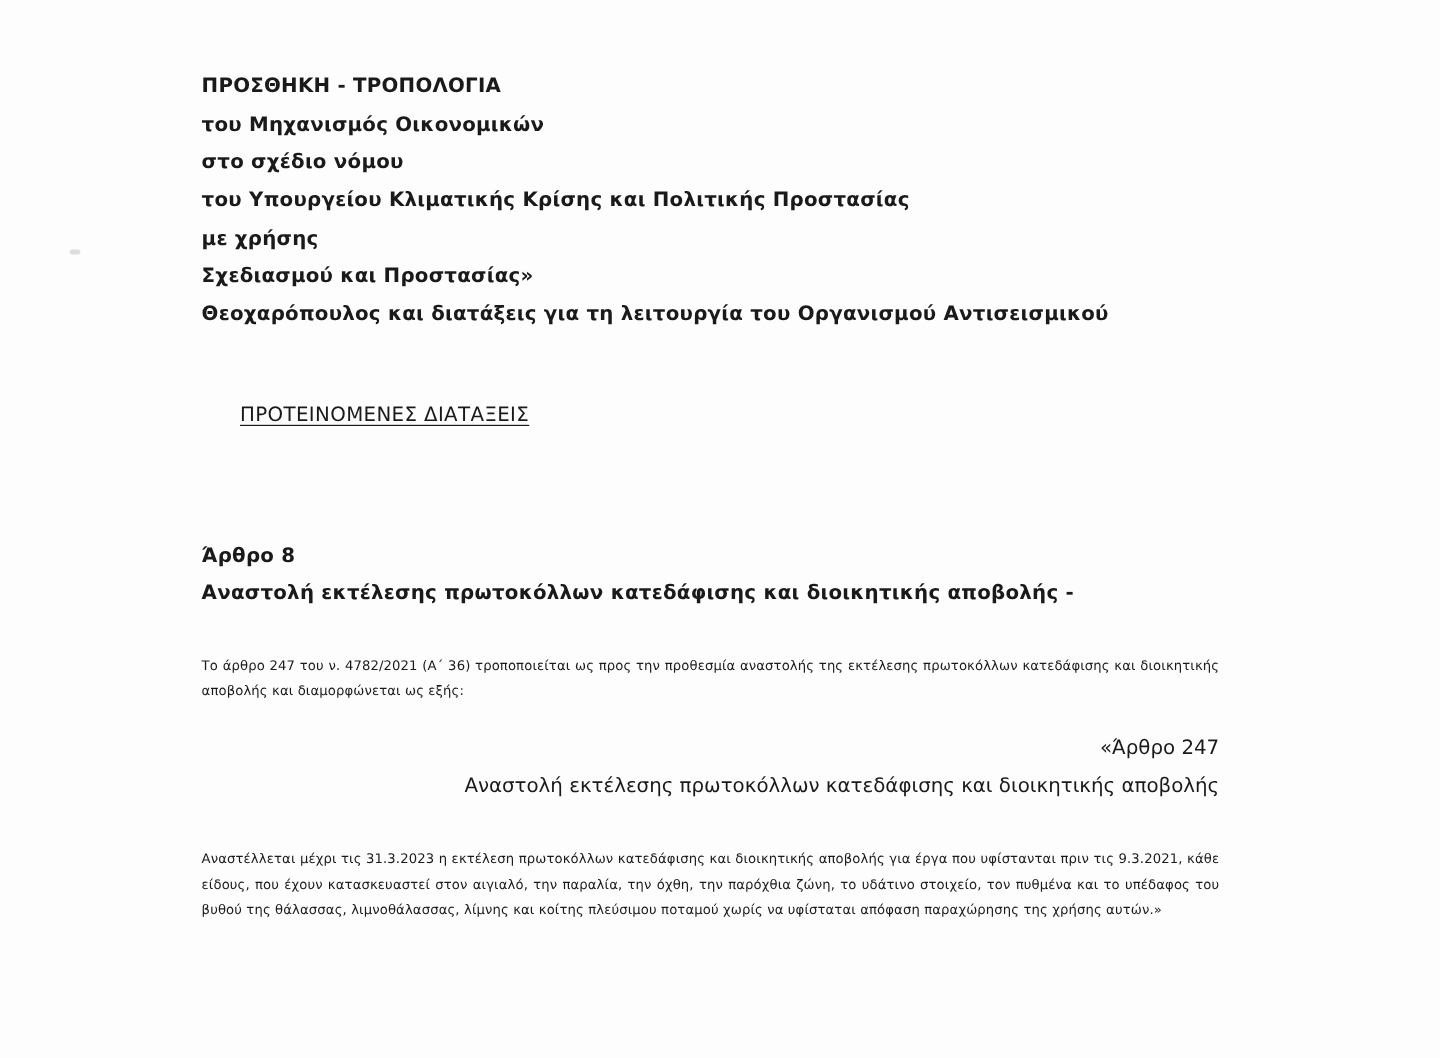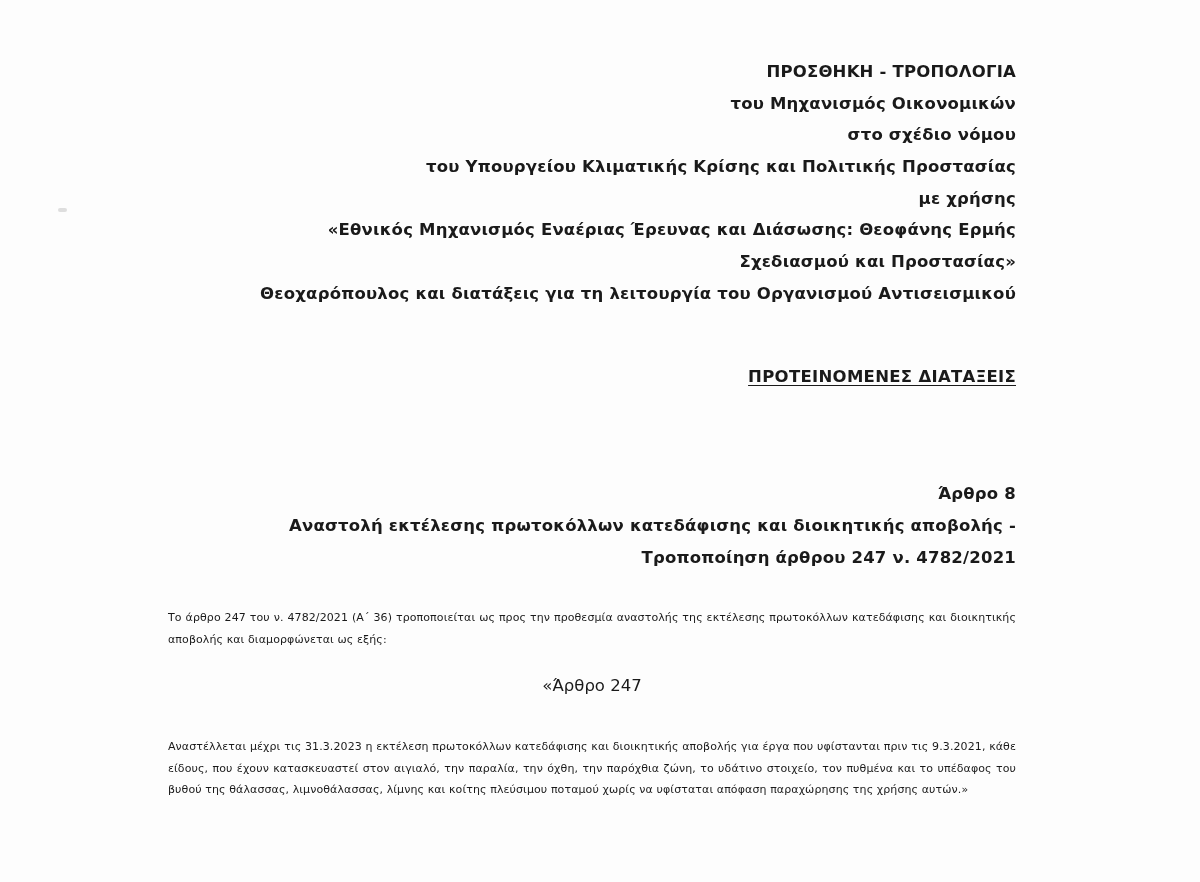--- a/index.html
+++ b/index.html
@@ -24,21 +24,21 @@
     padding: 0;
     box-sizing: border-box;
   }
   .content {
     position: absolute;
     left: 168px;
     top: 56px;
     width: 848px;
   }
   .center {
-    text-align: right;
+    text-align: left;
   }
   .header-line {
     font-size: 16.5px;
     line-height: 1.92;
     letter-spacing: 0.2px;
   }
   .header-line.b {
     font-weight: bold;
   }
   .header-line.i {
@@ -48,41 +48,42 @@
     height: 58px;
   }
   .spacer-md {
     height: 34px;
   }
   .spacer-sm {
     height: 20px;
   }
   .section-title {
     font-size: 16.5px;
-    font-weight: bold;
+    font-weight: normal;
     text-decoration: underline;
     text-underline-offset: 3px;
     letter-spacing: 0.3px;
+    margin-left: 32px;
   }
   .article-title {
     font-size: 16.5px;
     font-weight: bold;
     line-height: 1.92;
     letter-spacing: 0.2px;
   }
   .body-par {
     font-size: 11px;
     line-height: 1.95;
     letter-spacing: 0.1px;
     text-align: justify;
   }
   .quote-head {
     font-size: 16.5px;
     line-height: 1.95;
-    text-align: center;
+    text-align: right;
   }
   .smudge {
     position: absolute;
     left: 58px;
     top: 208px;
     width: 9px;
     height: 4px;
     background: #d8d8d8;
     border-radius: 2px;
     opacity: 0.85;
@@ -96,48 +97,47 @@
   <div class="smudge"></div>
 
   <div class="content">
 
     <div class="center">
       <div class="header-line b">ΠΡΟΣΘΗΚΗ - ΤΡΟΠΟΛΟΓΙΑ</div>
       <div class="header-line b">του Μηχανισμός Οικονομικών</div>
       <div class="header-line i">στο σχέδιο νόμου</div>
       <div class="header-line b">του Υπουργείου Κλιματικής Κρίσης και Πολιτικής Προστασίας</div>
       <div class="header-line b">με χρήσης</div>
-      <div class="header-line b">«Εθνικός Μηχανισμός Εναέριας Έρευνας και Διάσωσης: Θεοφάνης Ερμής</div>
       <div class="header-line b">Σχεδιασμού και Προστασίας»</div>
       <div class="header-line b">Θεοχαρόπουλος και διατάξεις για τη λειτουργία του Οργανισμού Αντισεισμικού</div>
     </div>
 
     <div class="spacer-lg"></div>
 
     <div class="center">
       <span class="section-title">ΠΡΟΤΕΙΝΟΜΕΝΕΣ ΔΙΑΤΑΞΕΙΣ</span>
     </div>
 
     <div class="spacer-lg"></div>
     <div class="spacer-md"></div>
 
     <div class="center">
       <div class="article-title">Άρθρο 8</div>
       <div class="article-title">Αναστολή εκτέλεσης πρωτοκόλλων κατεδάφισης και διοικητικής αποβολής -</div>
-      <div class="article-title">Τροποποίηση άρθρου 247 ν. 4782/2021</div>
     </div>
 
     <div class="spacer-md"></div>
 
     <div class="body-par">Το άρθρο 247 του ν. 4782/2021 (Α΄ 36) τροποποιείται ως προς την προθεσμία αναστολής της εκτέλεσης πρωτοκόλλων κατεδάφισης και διοικητικής αποβολής και διαμορφώνεται ως εξής:</div>
 
     <div class="spacer-sm"></div>
 
     <div>
       <div class="quote-head">«Άρθρο 247</div>
+      <div class="quote-head">Αναστολή εκτέλεσης πρωτοκόλλων κατεδάφισης και διοικητικής αποβολής</div>
     </div>
 
     <div class="spacer-md"></div>
 
     <div class="body-par">Αναστέλλεται μέχρι τις 31.3.2023 η εκτέλεση πρωτοκόλλων κατεδάφισης και διοικητικής αποβολής για έργα που υφίστανται πριν τις 9.3.2021, κάθε είδους, που έχουν κατασκευαστεί στον αιγιαλό, την παραλία, την όχθη, την παρόχθια ζώνη, το υδάτινο στοιχείο, τον πυθμένα και το υπέδαφος του βυθού της θάλασσας, λιμνοθάλασσας, λίμνης και κοίτης πλεύσιμου ποταμού χωρίς να υφίσταται απόφαση παραχώρησης της χρήσης αυτών.»</div>
 
   </div>
 </div>
 
 </body></html>

